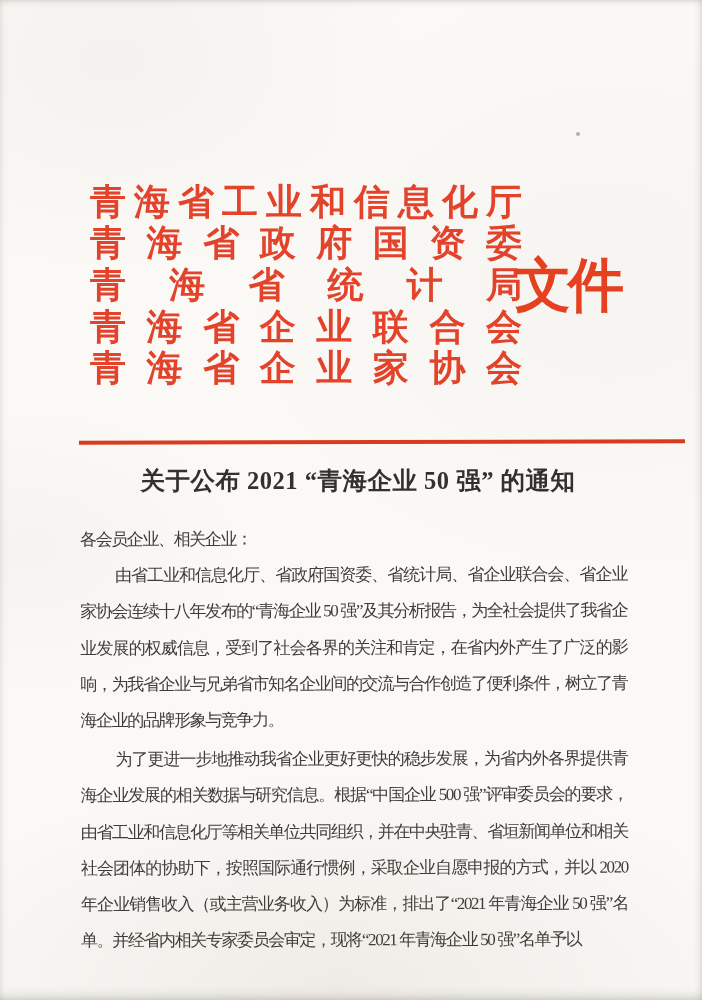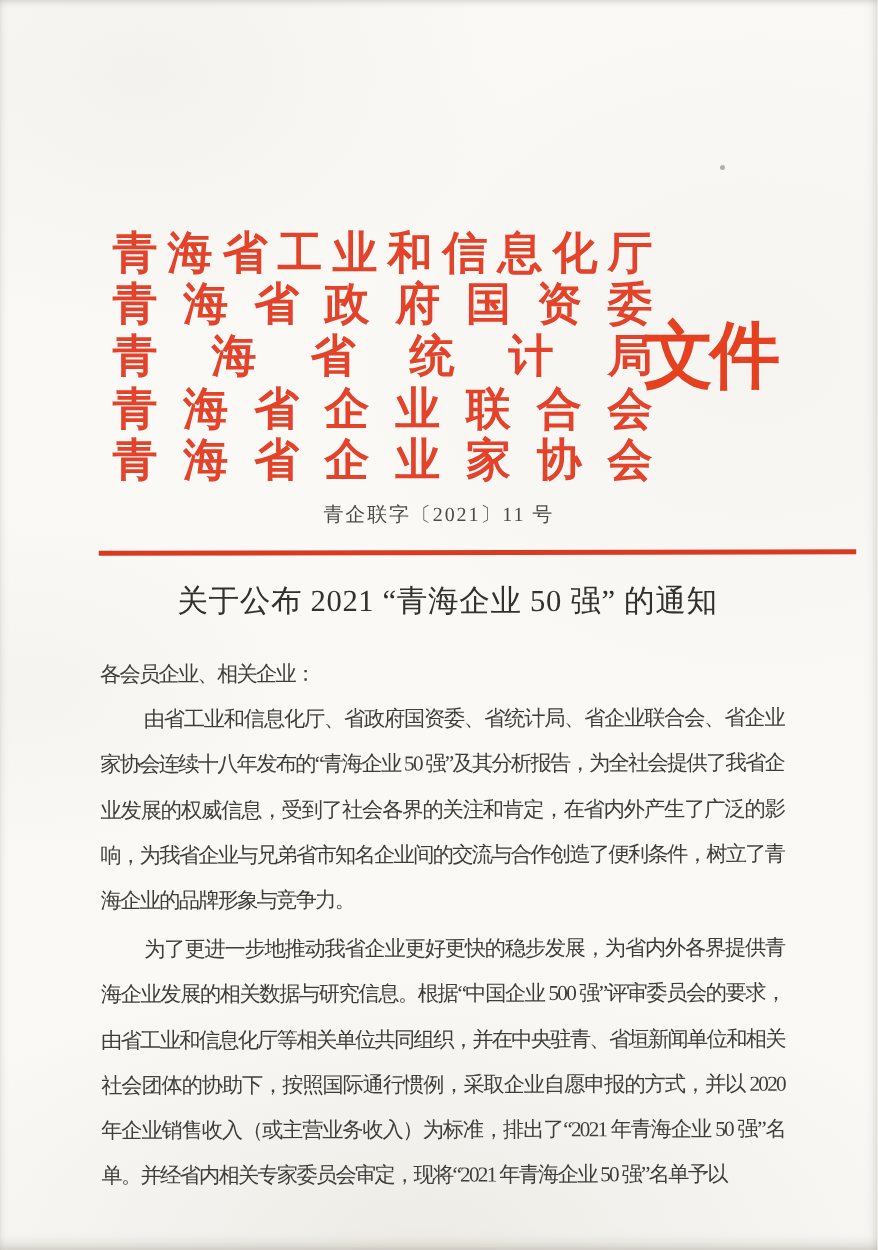--- a/index.html
+++ b/index.html
@@ -75,21 +75,21 @@
     transform: rotate(-0.12deg);
   }
 
   
   .title {
     position: absolute;
     top: 464px; left: 80px; width: 556px;
     margin: 0;
     text-align: center;
     font-size: 24.5px;
-    font-weight: normal;
+    font-weight: bold;
     letter-spacing: 0.5px;
     color: var(--title-ink, #33312d);
     white-space: nowrap;
   }
 
   
   .body-text {
     position: absolute;
     top: 522px; left: 80px;
     width: 547px;
@@ -168,21 +168,20 @@
           <span>企</span>
           <span>业</span>
           <span>家</span>
           <span>协</span>
           <span>会</span>
         </div>
     </div>
     <div class="doc-mark">文件</div>
   </div>
 
-  <div class="doc-number">青企联字〔2021〕11 号</div>
 
   <div class="red-rule"></div>
 
   <h1 class="title">关于公布 2021 “青海企业 50 强” 的通知</h1>
 
   <div class="body-text">
     <p class="salutation">各会员企业、相关企业：</p>
     <p class="para">由省工业和信息化厅、省政府国资委、省统计局、省企业联合会、省企业家协会连续十八年发布的“青海企业 50 强”及其分析报告，为全社会提供了我省企业发展的权威信息，受到了社会各界的关注和肯定，在省内外产生了广泛的影响，为我省企业与兄弟省市知名企业间的交流与合作创造了便利条件，树立了青海企业的品牌形象与竞争力。</p>
     <p class="para">为了更进一步地推动我省企业更好更快的稳步发展，为省内外各界提供青海企业发展的相关数据与研究信息。根据“中国企业 500 强”评审委员会的要求，由省工业和信息化厅等相关单位共同组织，并在中央驻青、省垣新闻单位和相关社会团体的协助下，按照国际通行惯例，采取企业自愿申报的方式，并以 2020 年企业销售收入（或主营业务收入）为标准，排出了“2021 年青海企业 50 强”名单。并经省内相关专家委员会审定，现将“2021 年青海企业 50 强”名单予以</p>
   </div>

